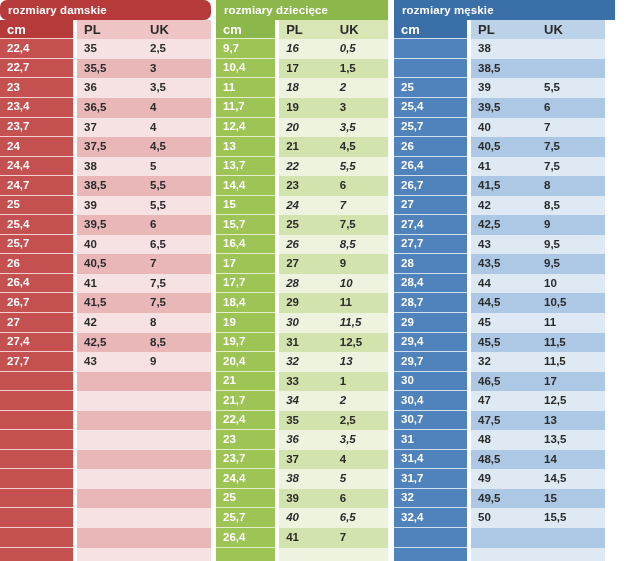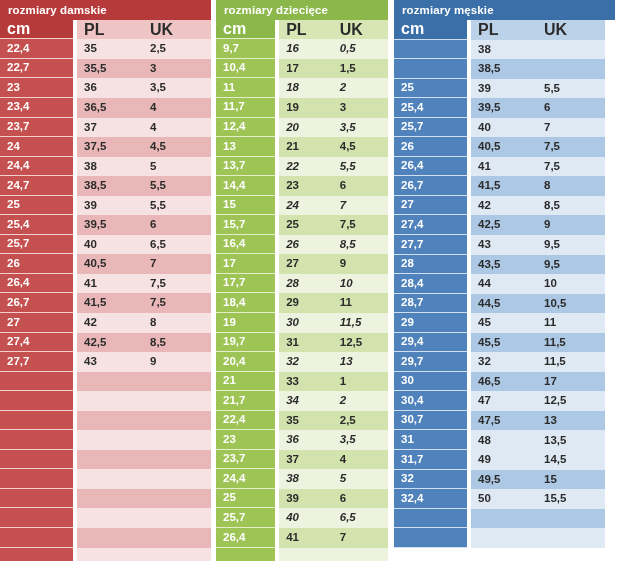--- a/index.html
+++ b/index.html
@@ -56,24 +56,24 @@
     font-weight: bold;
     padding-left: 7px;
     overflow: hidden;
     white-space: nowrap;
     line-height: 1;
   }
   .c-cm { width: 73px; color: #ffffff; }
   .c-pl { width: 66px; margin-left: 4px; }
   .c-uk { width: 68px; }
 
-  .row-head .cell { font-size: 16px; }
+  .row-head .cell { font-size: 13px; }
 
   
-  .panel-women .panel-title { background: #b73a3a; }
+  .panel-women .panel-title { background: #b73a3a; border-radius: 7px; }
   .panel-women .c-cm { background: #c4504f; border-bottom: 1.6px solid #f3cfcf; }
   .panel-women .row-head .c-cm { background: #b73a3a; }
   .panel-women .row-head .c-pl,
   .panel-women .row-head .c-uk { background: #eec4c4; color: #2b2b2b; }
   .panel-women .row-a .c-pl, .panel-women .row-a .c-uk { background: #f6e2e2; color: #2b2b2b; }
   .panel-women .row-b .c-pl, .panel-women .row-b .c-uk { background: #e9b7b7; color: #2b2b2b; }
 
   
   .panel-kids .panel-title { background: #8cb84b; }
   .panel-kids .c-cm { background: #9ec455; border-bottom: 1.6px solid #e4eecb; }
@@ -492,20 +492,25 @@
         <div class="row row-b">
           <div class="cell c-cm">30,7</div>
           <div class="cell c-pl">47,5</div>
           <div class="cell c-uk">13</div>
         </div>
         <div class="row row-a">
           <div class="cell c-cm">31</div>
           <div class="cell c-pl">48</div>
           <div class="cell c-uk">13,5</div>
         </div>
+        <div class="row row-b">
+          <div class="cell c-cm">31,4</div>
+          <div class="cell c-pl">48,5</div>
+          <div class="cell c-uk">14</div>
+        </div>
         <div class="row row-a">
           <div class="cell c-cm">31,7</div>
           <div class="cell c-pl">49</div>
           <div class="cell c-uk">14,5</div>
         </div>
         <div class="row row-b">
           <div class="cell c-cm">32</div>
           <div class="cell c-pl">49,5</div>
           <div class="cell c-uk">15</div>
         </div>

